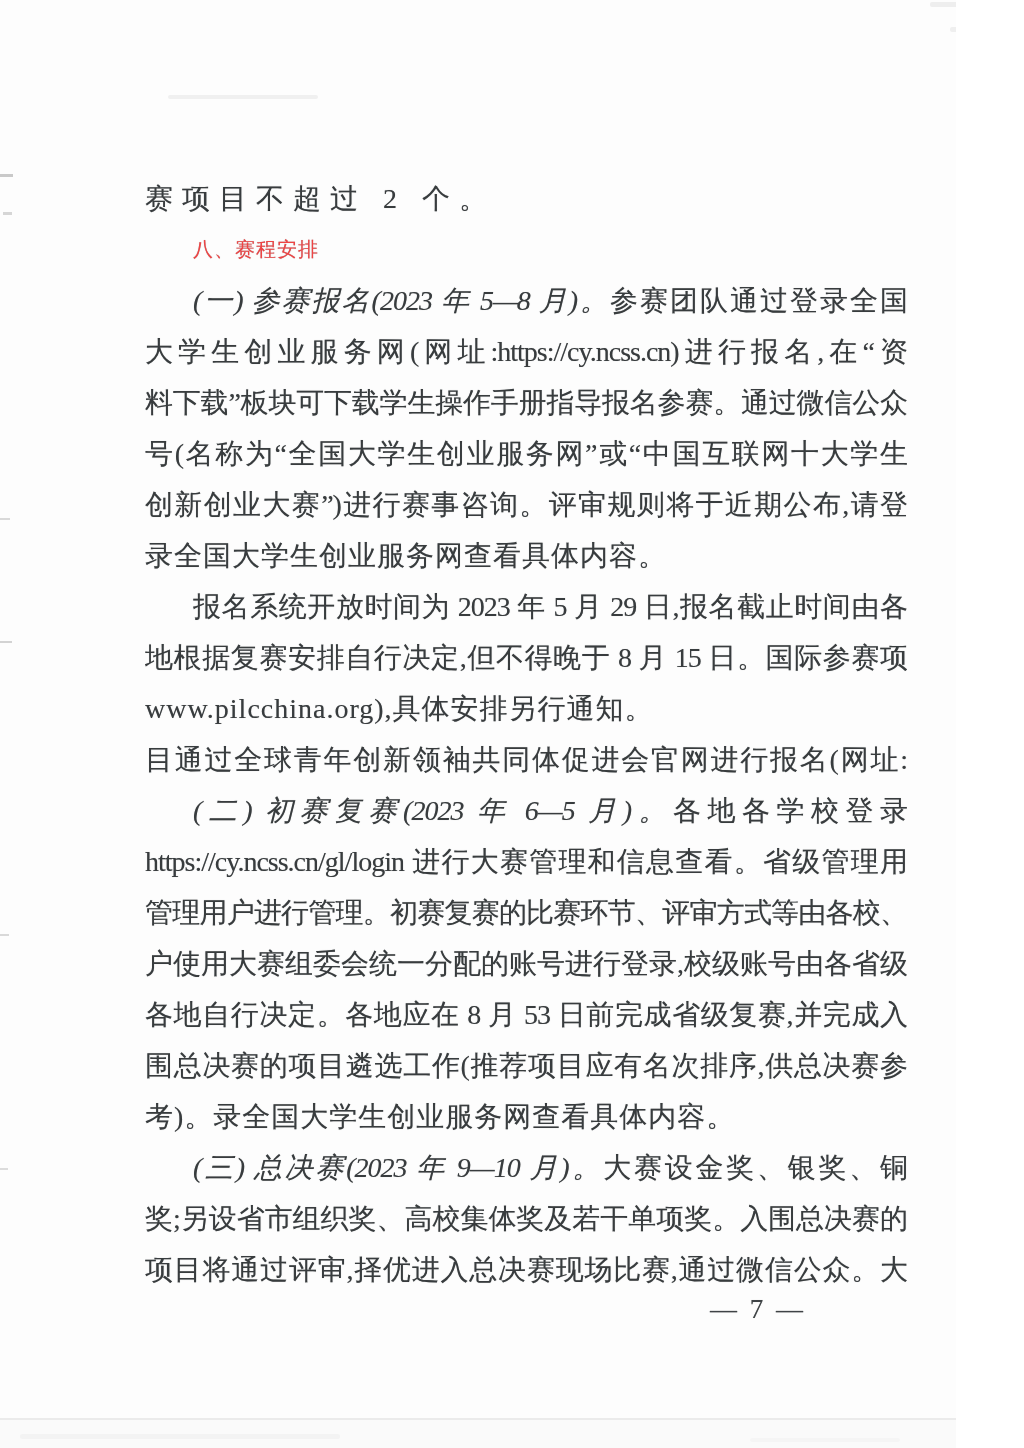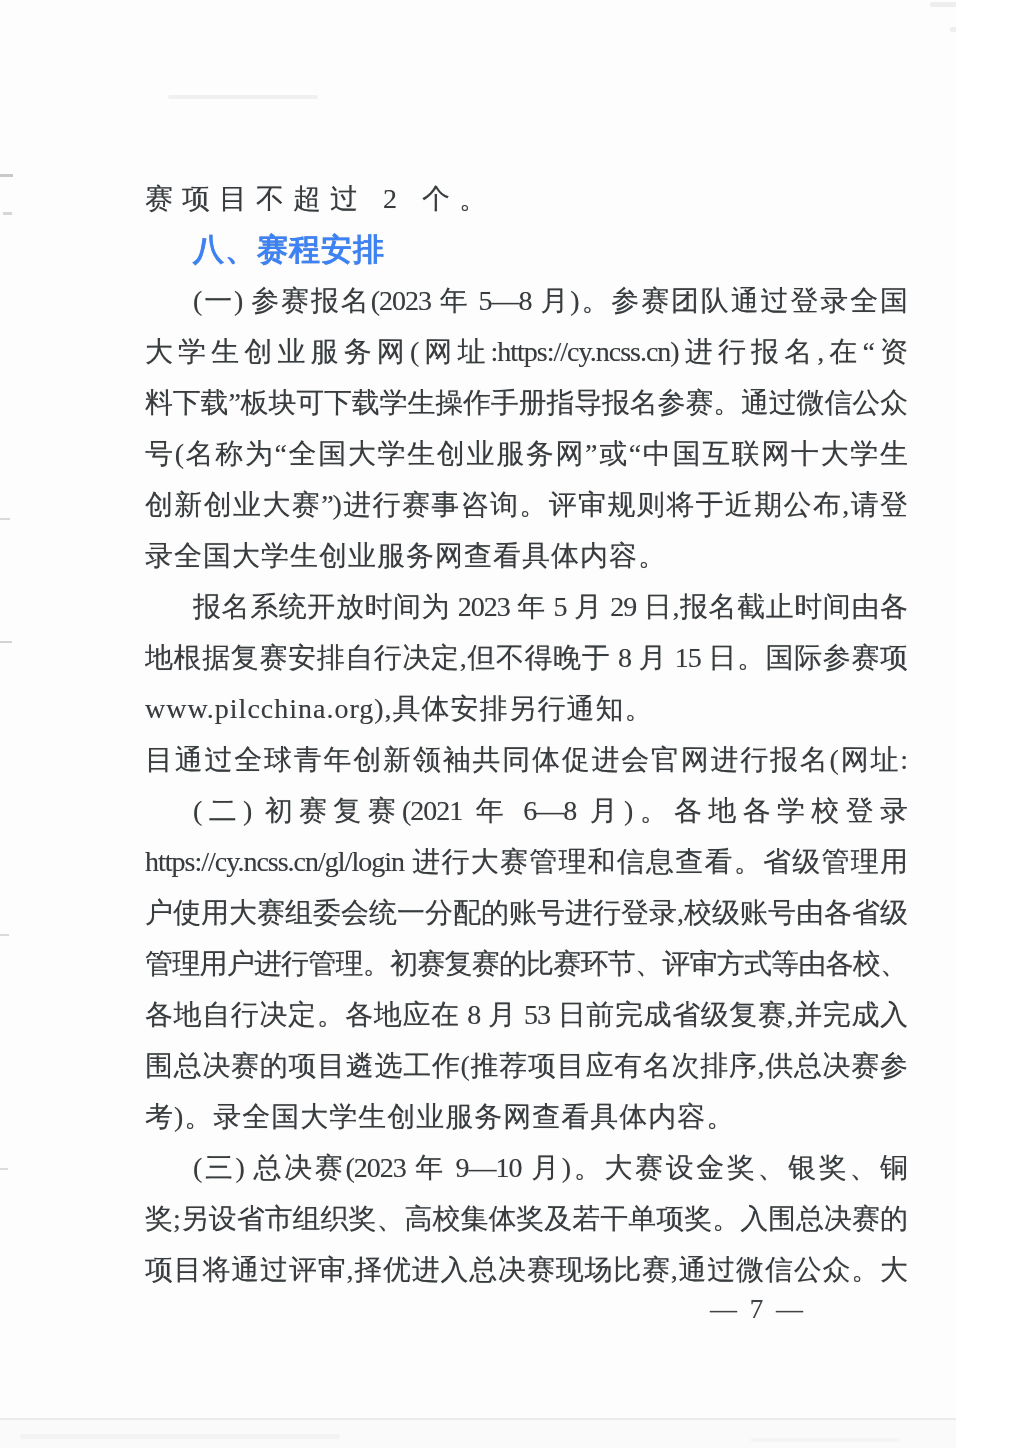--- a/index.html
+++ b/index.html
@@ -34,28 +34,28 @@
   }
   .line.indent { padding-left: 48px; }
   .line.pend {
     text-align: left;
     text-align-last: auto;
     letter-spacing: 1px;
   }
   .line.loose { letter-spacing: 9px; }
   .line.heading-line {
     font-family: "Liberation Sans", "DejaVu Sans", sans-serif;
-    font-weight: 700;
-    font-size: 31px;
-    color: #3b82f6;
+    font-weight: 400;
+    font-size: 20px;
+    color: #ef4444;
     text-align: left;
     text-align-last: auto;
     letter-spacing: 1px;
   }
-  .kai { }
+  .kai { font-style: italic; }
   .page-number {
     position: absolute;
     right: 150px; top: 1288px;
     height: 42px; line-height: 42px;
     font-size: 27px;
     letter-spacing: 3px;
     color: #3f4346;
     text-shadow: 0 0 0.7px rgba(60,64,66,0.4);
   }
   
@@ -107,24 +107,24 @@
     <div class="line indent"><span class="kai">(一) 参赛报名(2023 年 5—8 月)。</span><span>参赛团队通过登录全国</span></div>
     <div class="line"><span>大学生创业服务网(网址:https://cy.ncss.cn)进行报名,在“资</span></div>
     <div class="line"><span>料下载”板块可下载学生操作手册指导报名参赛。通过微信公众</span></div>
     <div class="line"><span>号(名称为“全国大学生创业服务网”或“中国互联网十大学生</span></div>
     <div class="line"><span>创新创业大赛”)进行赛事咨询。评审规则将于近期公布,请登</span></div>
     <div class="line pend"><span>录全国大学生创业服务网查看具体内容。</span></div>
     <div class="line indent"><span>报名系统开放时间为 2023 年 5 月 29 日,报名截止时间由各</span></div>
     <div class="line"><span>地根据复赛安排自行决定,但不得晚于 8 月 15 日。国际参赛项</span></div>
     <div class="line pend"><span>www.pilcchina.org),具体安排另行通知。</span></div>
     <div class="line"><span>目通过全球青年创新领袖共同体促进会官网进行报名(网址:</span></div>
-    <div class="line indent"><span class="kai">(二) 初赛复赛(2021 年 6—8 月)。</span><span>各地各学校登录</span></div>
+    <div class="line indent"><span class="kai">(二) 初赛复赛(2023 年 6—5 月)。</span><span>各地各学校登录</span></div>
     <div class="line"><span>https://cy.ncss.cn/gl/login 进行大赛管理和信息查看。省级管理用</span></div>
+    <div class="line"><span>管理用户进行管理。初赛复赛的比赛环节、评审方式等由各校、</span></div>
     <div class="line"><span>户使用大赛组委会统一分配的账号进行登录,校级账号由各省级</span></div>
-    <div class="line"><span>管理用户进行管理。初赛复赛的比赛环节、评审方式等由各校、</span></div>
     <div class="line"><span>各地自行决定。各地应在 8 月 53 日前完成省级复赛,并完成入</span></div>
     <div class="line"><span>围总决赛的项目遴选工作(推荐项目应有名次排序,供总决赛参</span></div>
     <div class="line pend"><span>考)。录全国大学生创业服务网查看具体内容。</span></div>
     <div class="line indent"><span class="kai">(三) 总决赛(2023 年 9—10 月)。</span><span>大赛设金奖、银奖、铜</span></div>
     <div class="line"><span>奖;另设省市组织奖、高校集体奖及若干单项奖。入围总决赛的</span></div>
     <div class="line"><span>项目将通过评审,择优进入总决赛现场比赛,通过微信公众。大</span></div>
   </div>
 
   <div class="page-number">— 7 —</div>
 

